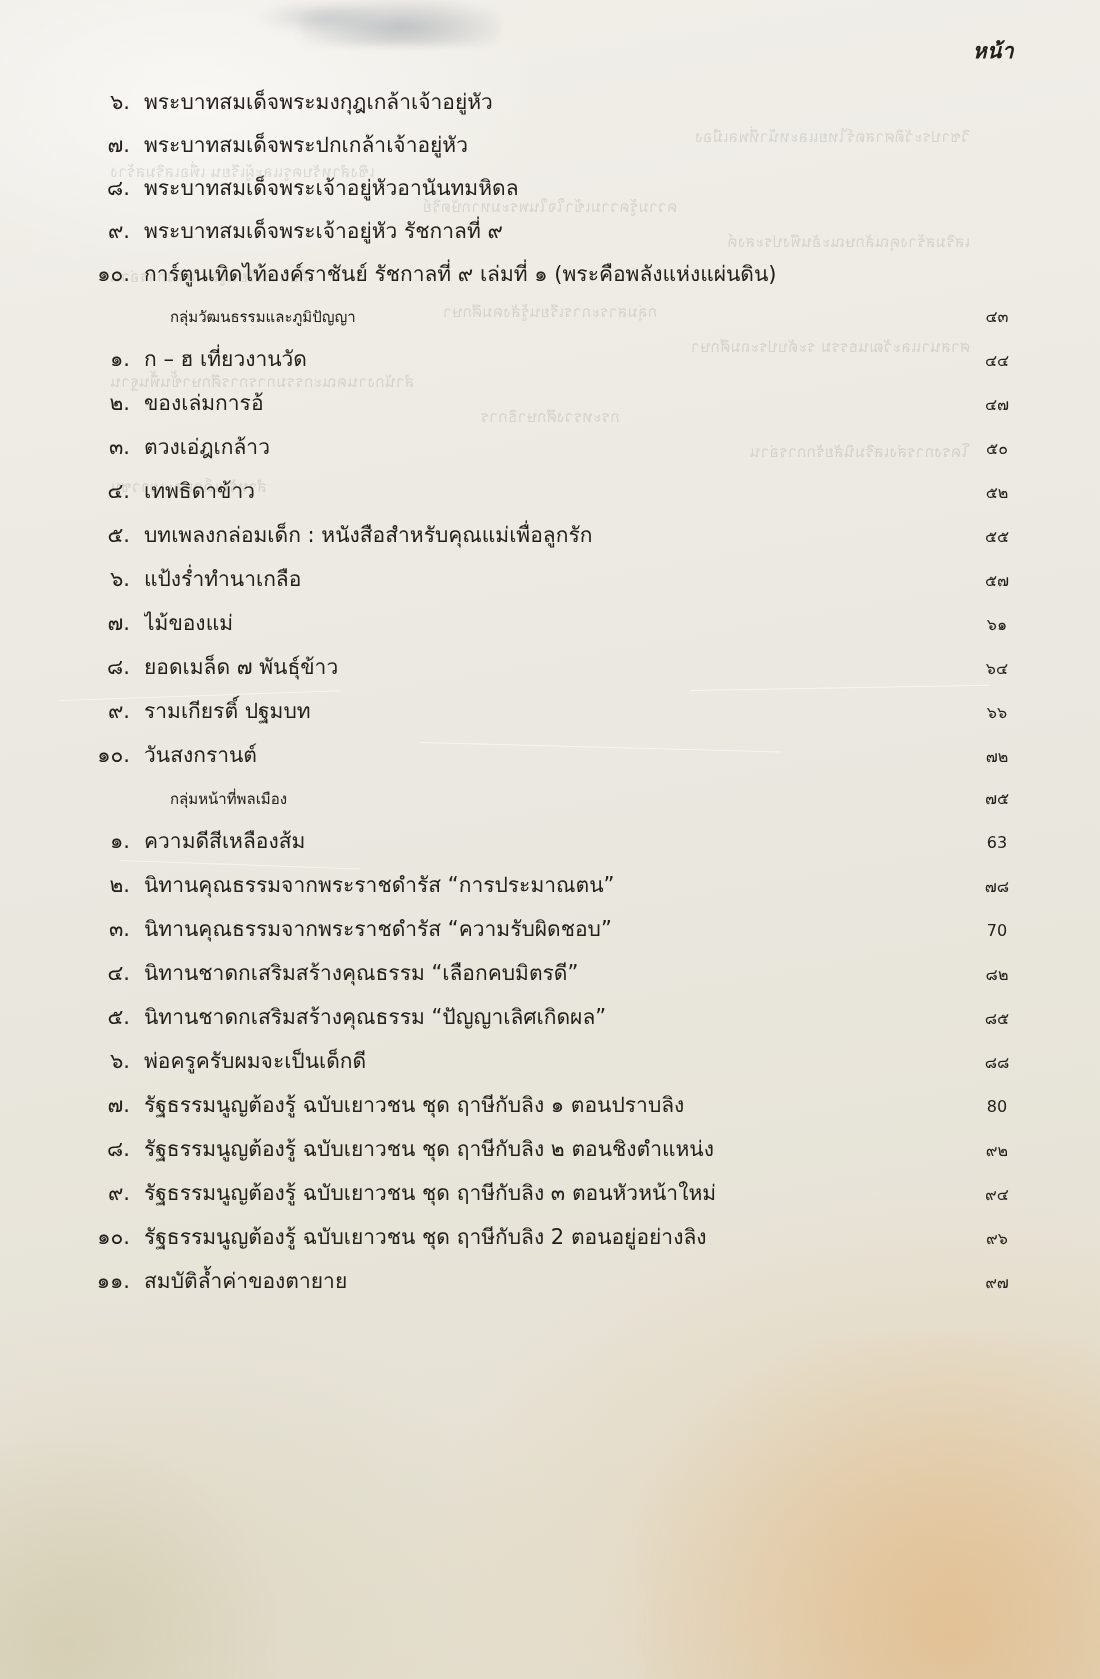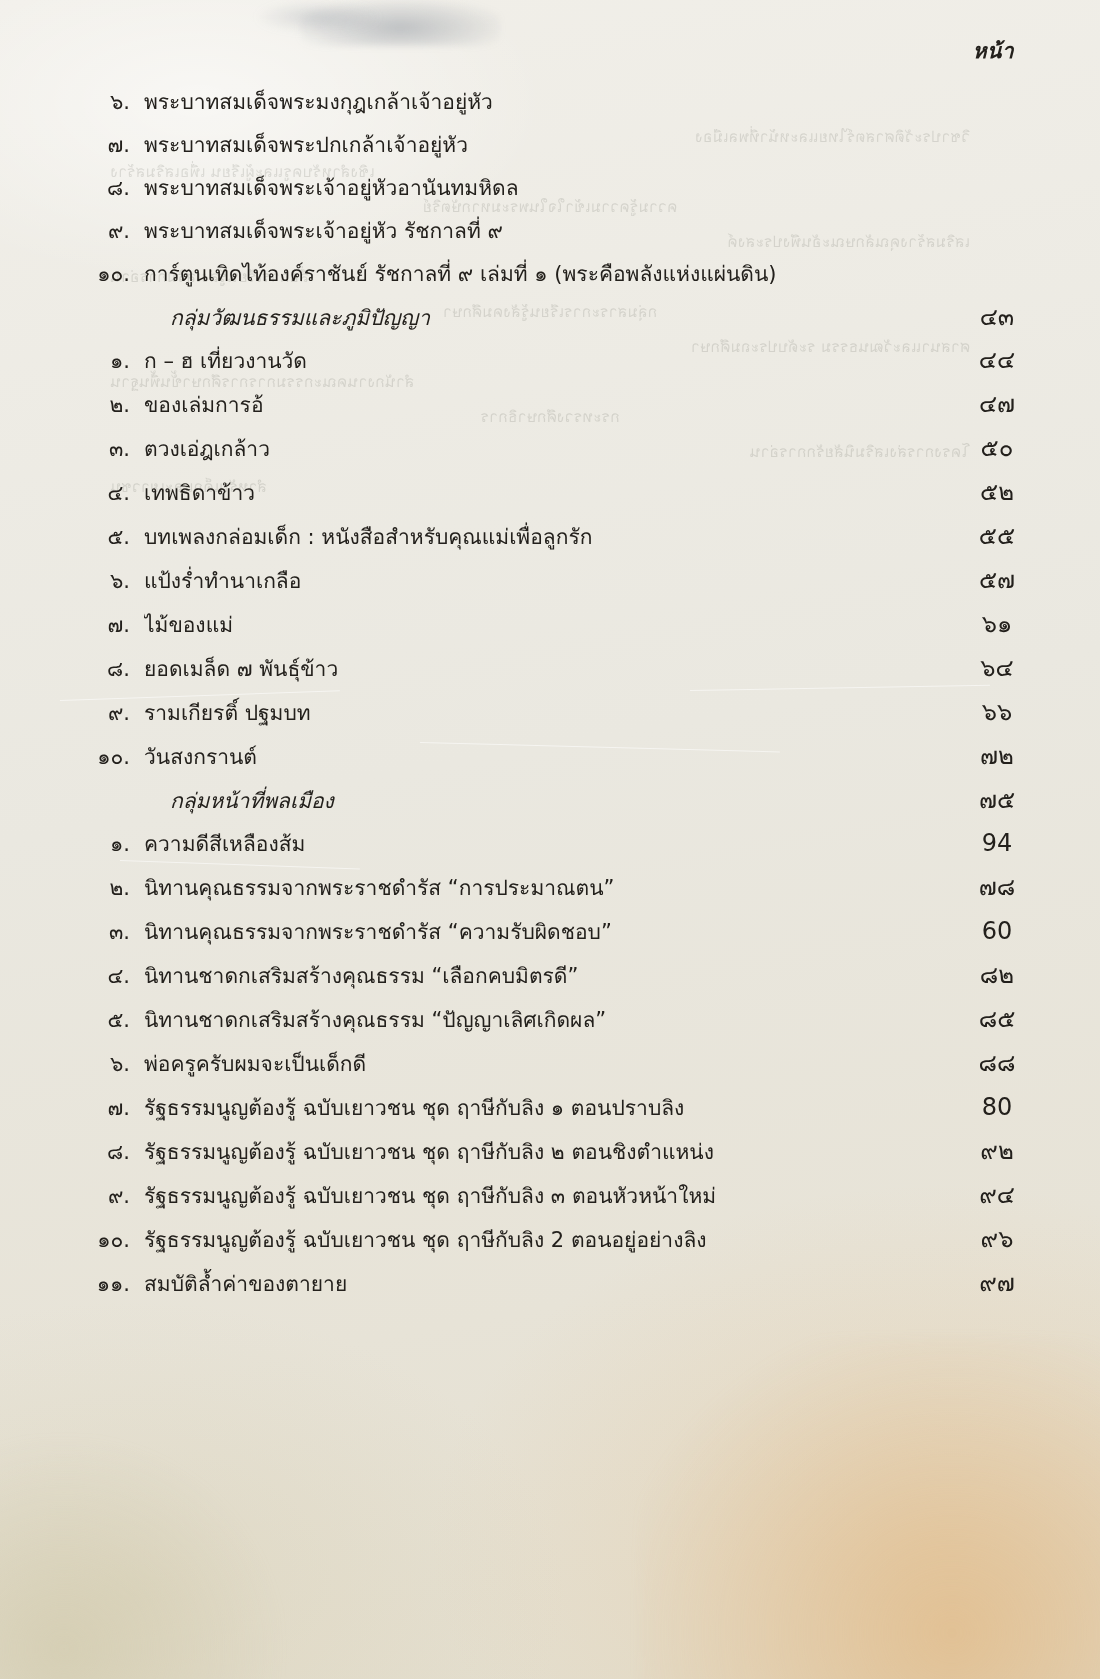--- a/index.html
+++ b/index.html
@@ -116,26 +116,25 @@
     flex: 0 0 auto;
   }
   .title {
     font-size: 21px;
     flex: 1 1 auto;
     overflow: hidden;
   }
   .pg {
     width: 78px;
     text-align: center;
-    font-size: 24px;
+    font-size: 16px;
     flex: 0 0 auto;
   }
   .section {
-    font-size: 21px;
-    font-style: italic;
+    font-size: 15px;
     padding-left: 26px;
   }
   .row.section-row { min-height: 42px; line-height: 42px; }
 </style>
 </head>
 <body>
 
 <div class="page"></div>
 <div class="corner-stain"></div>
 <div class="corner-stain2"></div>
@@ -245,31 +244,31 @@
         <span class="pg">๗๒</span>
       </div>
       <div class="row section-row">
         <span class="num"></span>
         <span class="title section">กลุ่มหน้าที่พลเมือง</span>
         <span class="pg">๗๕</span>
       </div>
       <div class="row">
         <span class="num">๑.</span>
         <span class="title">ความดีสีเหลืองส้ม</span>
-        <span class="pg">94</span>
+        <span class="pg">63</span>
       </div>
       <div class="row">
         <span class="num">๒.</span>
         <span class="title">นิทานคุณธรรมจากพระราชดำรัส “การประมาณตน”</span>
         <span class="pg">๗๘</span>
       </div>
       <div class="row">
         <span class="num">๓.</span>
         <span class="title">นิทานคุณธรรมจากพระราชดำรัส “ความรับผิดชอบ”</span>
-        <span class="pg">60</span>
+        <span class="pg">70</span>
       </div>
       <div class="row">
         <span class="num">๔.</span>
         <span class="title">นิทานชาดกเสริมสร้างคุณธรรม “เลือกคบมิตรดี”</span>
         <span class="pg">๘๒</span>
       </div>
       <div class="row">
         <span class="num">๕.</span>
         <span class="title">นิทานชาดกเสริมสร้างคุณธรรม “ปัญญาเลิศเกิดผล”</span>
         <span class="pg">๘๕</span>

